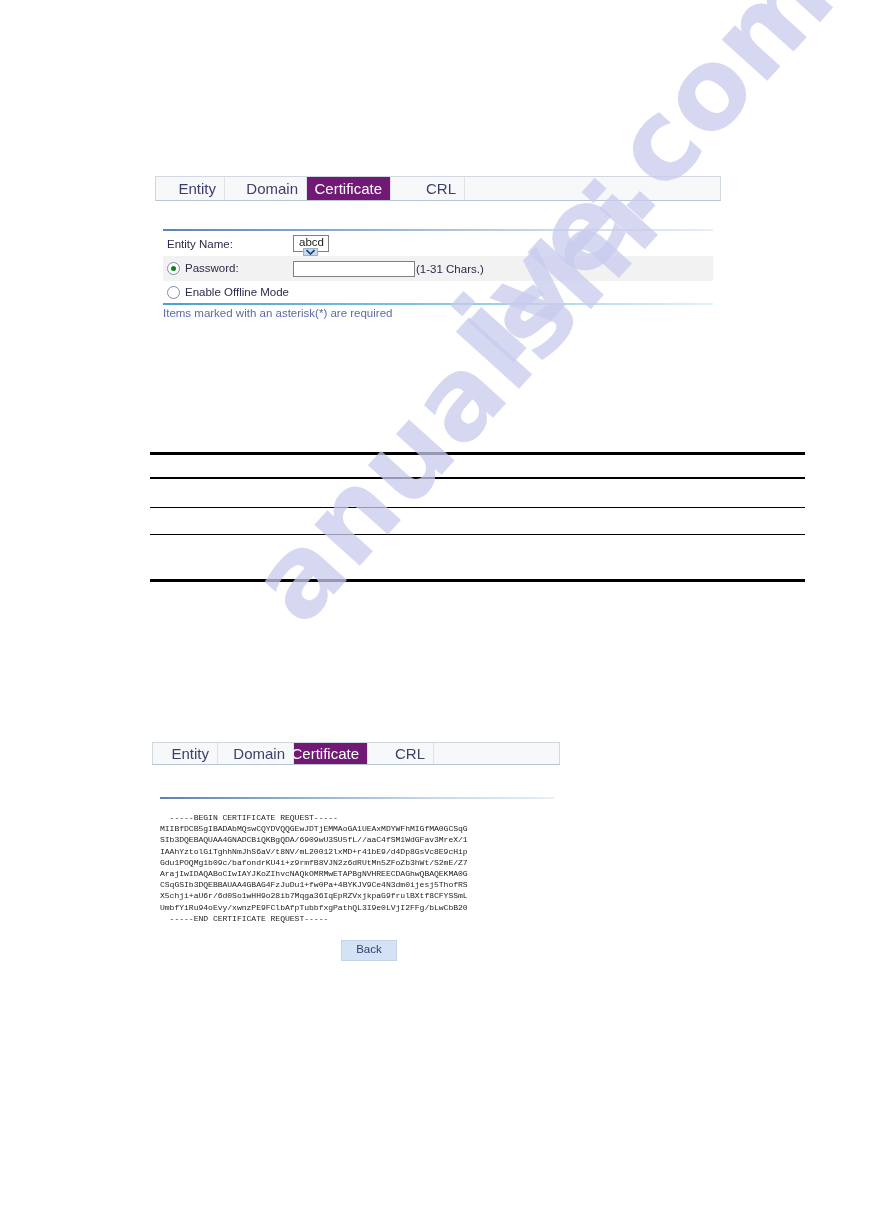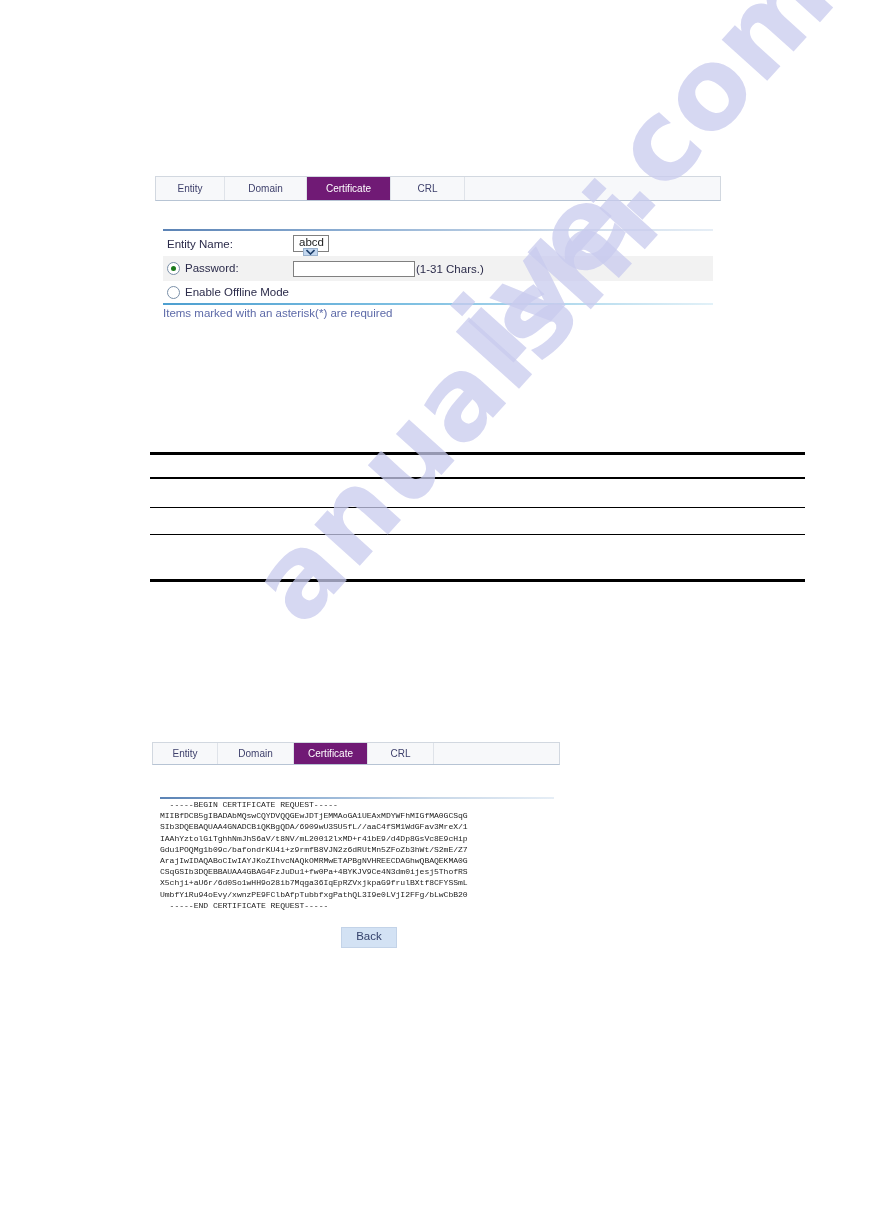--- a/index.html
+++ b/index.html
@@ -63,22 +63,22 @@
     display: flex;
     border: 1px solid #d2d8e0;
     border-bottom: 1px solid #b7c4d4;
     background: #f4f6f9;
     height: 25px;
     box-sizing: border-box;
   }
   .tab {
     display: flex;
     align-items: center;
-    justify-content: center;
-    font-size: 10px;
+    justify-content: flex-end;
+    font-size: 15px;
     color: #3d3f6b;
     border-right: 1px solid #dfe3e9;
     background: #f7f8fa;
     box-sizing: border-box;
     height: 100%;
     white-space: nowrap;
     padding: 0 8px;
   }
   .tab.active {
     background: #701a75;
@@ -316,21 +316,21 @@
     </div>
     <div class="tab" style="width:66px;">
       <span>CRL</span>
     </div>
     <div class="tab filler"></div>
   </div>
 
   <div style="padding:32px 6px 0 8px;">
     <div class="section-rule"></div>
 
-    <div class="cert-block" style="padding-top:0;">  -----BEGIN CERTIFICATE REQUEST-----
+    <div class="cert-block" style="padding-top:13px;">  -----BEGIN CERTIFICATE REQUEST-----
 MIIBfDCB5gIBADAbMQswCQYDVQQGEwJDTjEMMAoGA1UEAxMDYWFhMIGfMA0GCSqG
 SIb3DQEBAQUAA4GNADCBiQKBgQDA/6909wU3SU5fL//aaC4fSM1WdGFav3MreX/1
 IAAhYztolGiTghhNmJhS6aV/t8NV/mL20012lxMD+r41bE9/d4Dp8GsVc8E9cHip
 Gdu1POQMg1b09c/bafondrKU4i+z9rmfB8VJN2z6dRUtMn5ZFoZb3hWt/S2mE/Z7
 ArajIwIDAQABoCIwIAYJKoZIhvcNAQkOMRMwETAPBgNVHREECDAGhwQBAQEKMA0G
 CSqGSIb3DQEBBAUAA4GBAG4FzJuDu1+fw0Pa+4BYKJV9Ce4N3dm0ijesj5ThofRS
 X5chji+aU6r/6d0So1wHH9o28ib7Mqga36IqEpRZVxjkpaG9frulBXtf8CFYSSmL
 UmbfYiRu94oEvy/xwnzPE9FClbAfpTubbfxgPathQL3I9e0LVjI2FFg/bLwCbB20
   -----END CERTIFICATE REQUEST-----</div>
 

